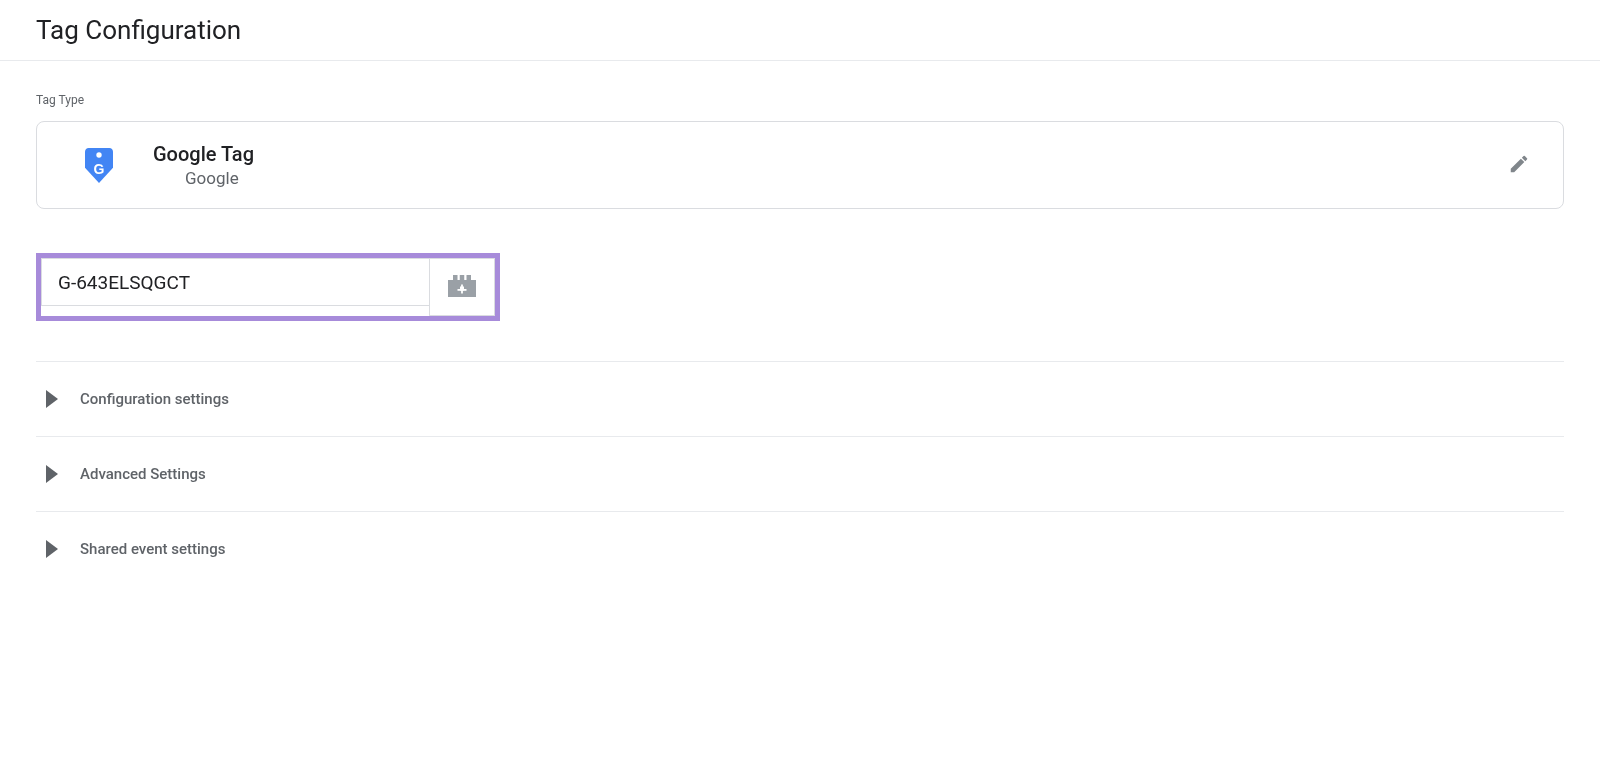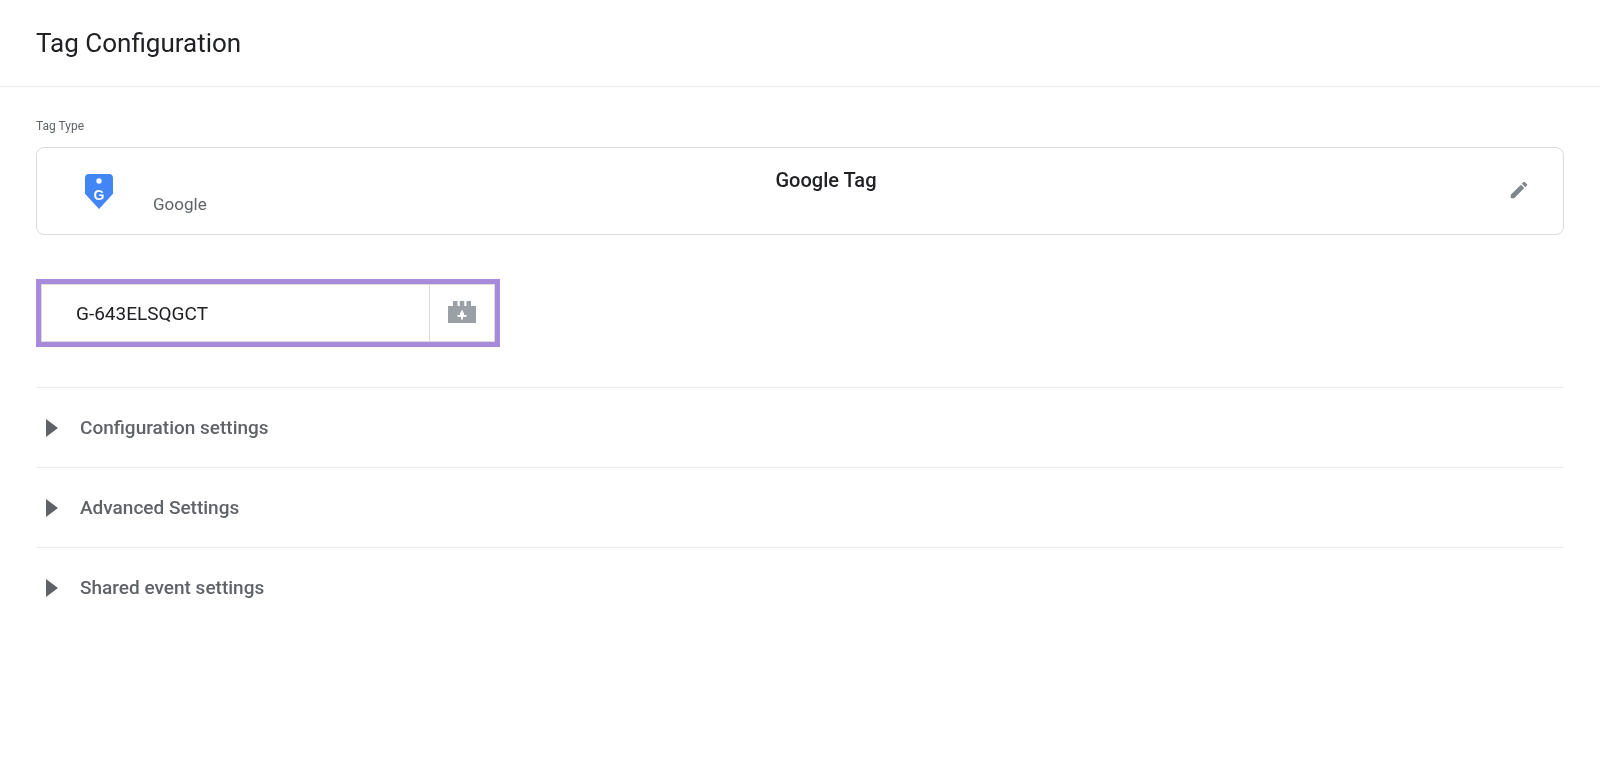--- a/index.html
+++ b/index.html
@@ -5,21 +5,21 @@
 * { box-sizing: border-box; margin: 0; padding: 0; }
 body {
   font-family: 'Google Sans', Roboto, Arial, sans-serif;
   background: #fff;
   width: 1600px;
   height: 770px;
   color: #202124;
 }
 .container { padding: 0; }
 .header {
-  padding: 28px 36px;
+  padding: 15px 36px;
   border-bottom: 1px solid #e8eaed;
 }
 .header h1 {
   font-size: 26px;
   font-weight: 400;
   color: #202124;
 }
 .content { padding: 32px 36px 0 36px; }
 .field-label {
   font-size: 12px;
@@ -44,25 +44,25 @@
   margin-right: 40px;
   margin-left: 24px;
 }
 .tag-icon svg { display: block; }
 .tag-type-text { flex: 1; }
 .tag-type-name {
   font-size: 20px;
   font-weight: 500;
   color: #202124;
   margin-bottom: 2px;
-  text-align: center;
 }
 .tag-type-vendor {
   font-size: 17px;
   color: #5f6368;
+  margin-left: 32px;
 }
 .edit-btn {
   width: 40px;
   height: 40px;
   background: none;
   border: none;
   cursor: pointer;
   display: flex;
   align-items: center;
   justify-content: center;
@@ -78,24 +78,24 @@
 }
 .help-icon svg { width: 18px; height: 18px; stroke: #5f6368; fill: none; }
 .tagid-wrap {
   border: 5px solid #a78bda;
   display: inline-flex;
   margin-bottom: 40px;
 }
 .tagid-input {
   border: 1px solid #dadce0;
   border-right: none;
-  height: 58px;
+  height: 48px;
   width: 388px;
   font-size: 19px;
-  padding: 0 34px;
+  padding: 0 16px;
   color: #202124;
   font-family: inherit;
   outline: none;
 }
 .variable-btn {
   width: 66px;
   height: 58px;
   border: 1px solid #dadce0;
   background: #fff;
   cursor: pointer;
@@ -115,21 +115,21 @@
 .section-row:last-child { }
 .chevron {
   width: 44px;
   display: flex;
   align-items: center;
   justify-content: flex-start;
   padding-left: 10px;
 }
 .chevron svg { width: 12px; height: 18px; fill: #5f6368; }
 .section-label {
-  font-size: 19px;
+  font-size: 15px;
   color: #5f6368;
   font-weight: 500;
 }
 </style>
 </head>
 <body>
 
 <div class="container">
   <div class="header">
     <h1>Tag Configuration</h1>

